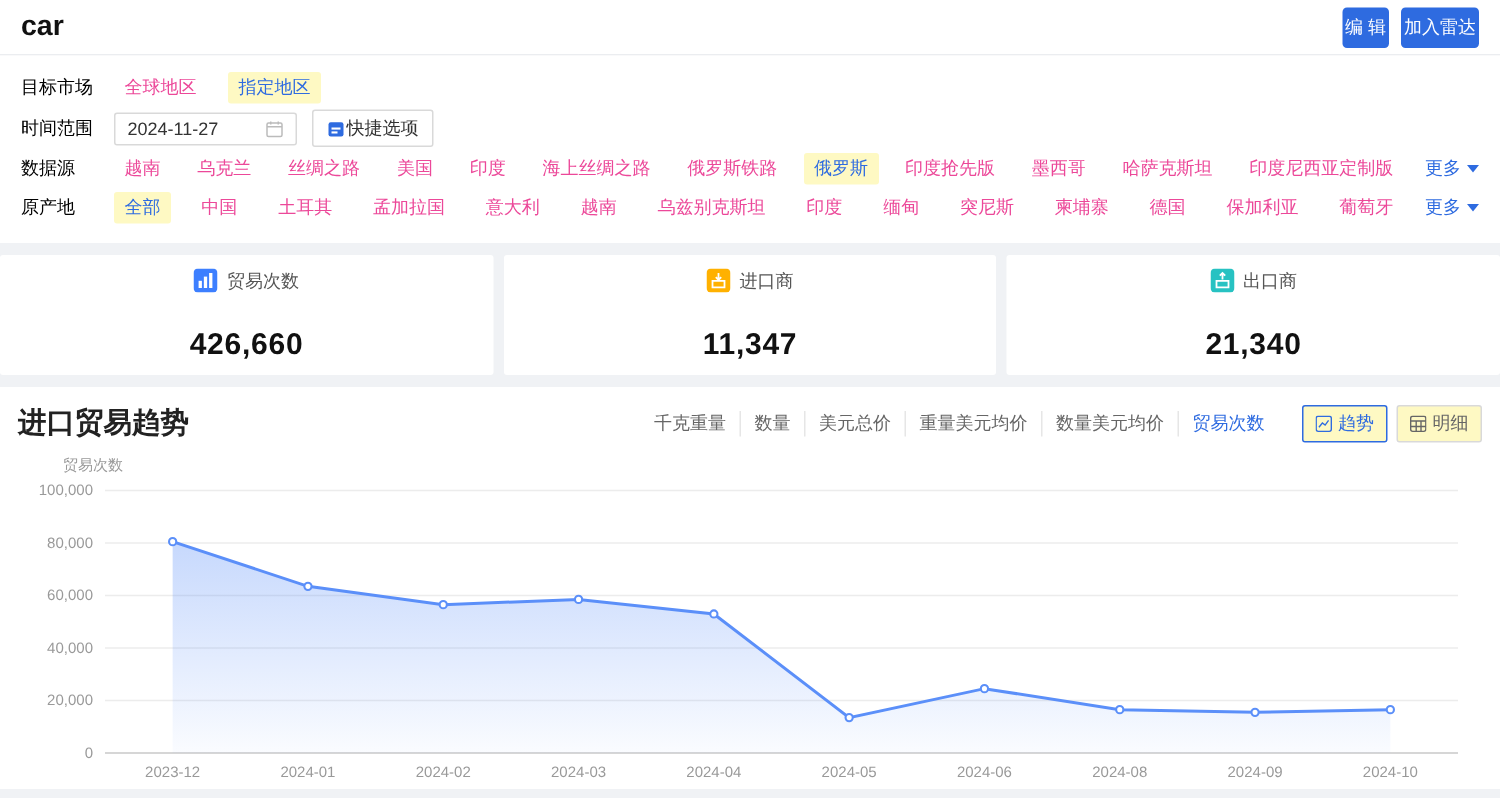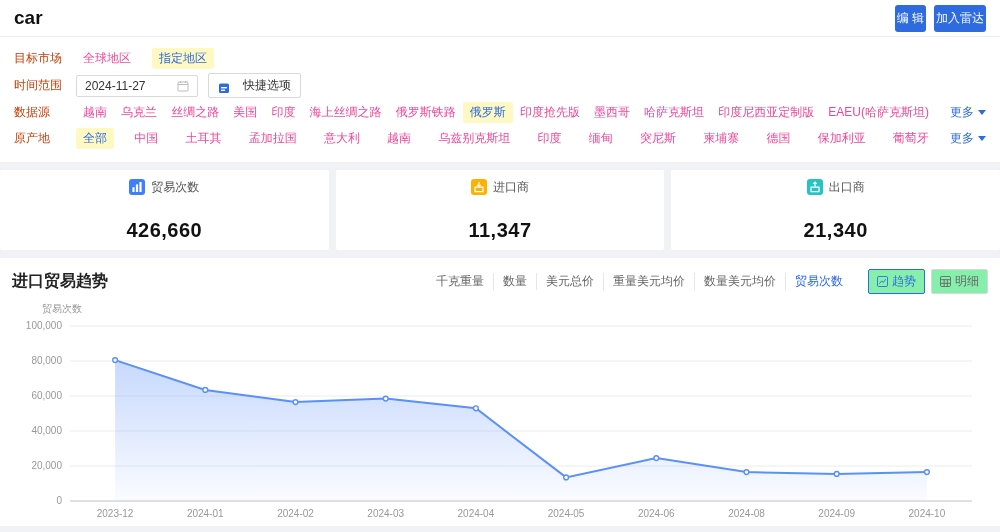--- a/index.html
+++ b/index.html
@@ -13,61 +13,61 @@
     justify-content:space-between; padding:0 14px; border-bottom:1px solid #ebedf0;
   }
   .page-title { font-size:19px; font-weight:bold; color:#111; }
   .topbar-actions { display:flex; gap:8px; }
   .btn-primary {
     background:#2e6be0; color:#fff; border:none; border-radius:3px;
     font-size:12px; padding:5px 2px; cursor:pointer; font-family:inherit;
   }
   .filters { background:#fff; padding:7px 14px 9px; }
   .frow { display:flex; align-items:center; min-height:23px; margin:3px 0; }
-  .flabel { width:62px; flex-shrink:0; color:#c2410c;font-family:Liberation Serif, serif; }
+  .flabel { width:62px; flex-shrink:0; color:#000000;font-family:Liberation Serif, serif; }
   .ftags { display:flex; align-items:center; }
   .ftags.spread { flex:1; justify-content:space-between; margin-right:14px;align-items:center; }
   .tag {
     color:#ec4899; padding:2px 7px; border-radius:2px; cursor:pointer; white-space:nowrap;
   }
   .ftags:not(.spread) .tag { margin-right:14px; }
   .tag.selected { background:#fef9c3; color:#2e6be0; }
   .more-link { color:#2e6be0; cursor:pointer; display:inline-flex; align-items:center; white-space:nowrap; }
   .chev {
     width:0; height:0; border-left:4px solid transparent; border-right:4px solid transparent;
     border-top:5px solid #2e6be0; display:inline-block; margin-left:4px;
   }
   .date-input {
     display:inline-flex; align-items:center; justify-content:space-between;
     width:122px; border:1px solid #d9d9d9; border-radius:2px;
     padding:3px 8px; margin-right:10px; color:#333; cursor:pointer; background:#fff;
   }
   .quick-btn {
-    display:inline-flex; align-items:flex-end; gap:13px; border:1px solid #d9d9d9;
+    display:inline-flex; align-items:center; gap:1px; border:1px solid #d9d9d9;
     background:#fff; border-radius:2px; padding:3px 9px; font-size:12px; color:#333;
     cursor:pointer; font-family:inherit;
   }
   .stats { display:flex; gap:7px; margin-top:8px; }
   .stat-card {
     flex:1; background:#fff; height:80px; display:flex; flex-direction:column;
     align-items:center; justify-content:center; border-radius:2px;
   }
   .stat-top { display:flex; align-items:center; gap:6px; color:#555; }
   .stat-top svg { display:block; }
   .stat-value { font-size:20px; font-weight:bold; color:#111; margin-top:23px; letter-spacing:0.5px; }
   .chart-panel { background:#fff; margin-top:8px; padding:11px 12px 6px; height:268px; }
   .chart-header { display:flex; align-items:center; justify-content:space-between; }
-  .chart-title { font-size:16px; font-weight:bold; color:#222; }
+  .chart-title { font-size:19px; font-weight:bold; color:#222; }
   .chart-controls { display:flex; align-items:center; }
   .metrics { display:flex; align-items:center; margin-right:10px; }
   .metric { color:#666; padding:0 9px; cursor:pointer; white-space:nowrap; }
   .metric + .metric { border-left:1px solid #e6e6e6; }
   .metric.active { color:#2e6be0; }
   .view-btn {
-    display:inline-flex; align-items:center; gap:4px; background:#86efac;
+    display:inline-flex; align-items:center; gap:4px; background:#fef9c3;
     border:1px solid #d9d9d9; color:#666; border-radius:2px; padding:3px 8px;
     font-size:12px; cursor:pointer; margin-left:6px; font-family:inherit;
   }
   .view-btn.active { border-color:#2e6be0; color:#2e6be0; }
   .y-axis-label { font-size:10px; color:#999; margin:8px 0 2px 30px; }
   #trend-chart { display:block; }
 </style>
 </head>
 <body>
 
@@ -115,21 +115,20 @@
         <span class="tag">丝绸之路</span>
         <span class="tag">美国</span>
         <span class="tag">印度</span>
         <span class="tag">海上丝绸之路</span>
         <span class="tag">俄罗斯铁路</span>
         <span class="tag selected">俄罗斯</span>
         <span class="tag">印度抢先版</span>
         <span class="tag">墨西哥</span>
         <span class="tag">哈萨克斯坦</span>
         <span class="tag">印度尼西亚定制版</span>
-        <span class="tag">EAEU(哈萨克斯坦)</span>
       </div>
     <span class="more-link">
       <span>更多</span>
       <i class="chev"></i>
     </span>
   </div>
   <div class="frow">
     <span class="flabel">原产地</span>
     <div class="ftags spread" id="origin-tags">
         <span class="tag selected">全部</span>

